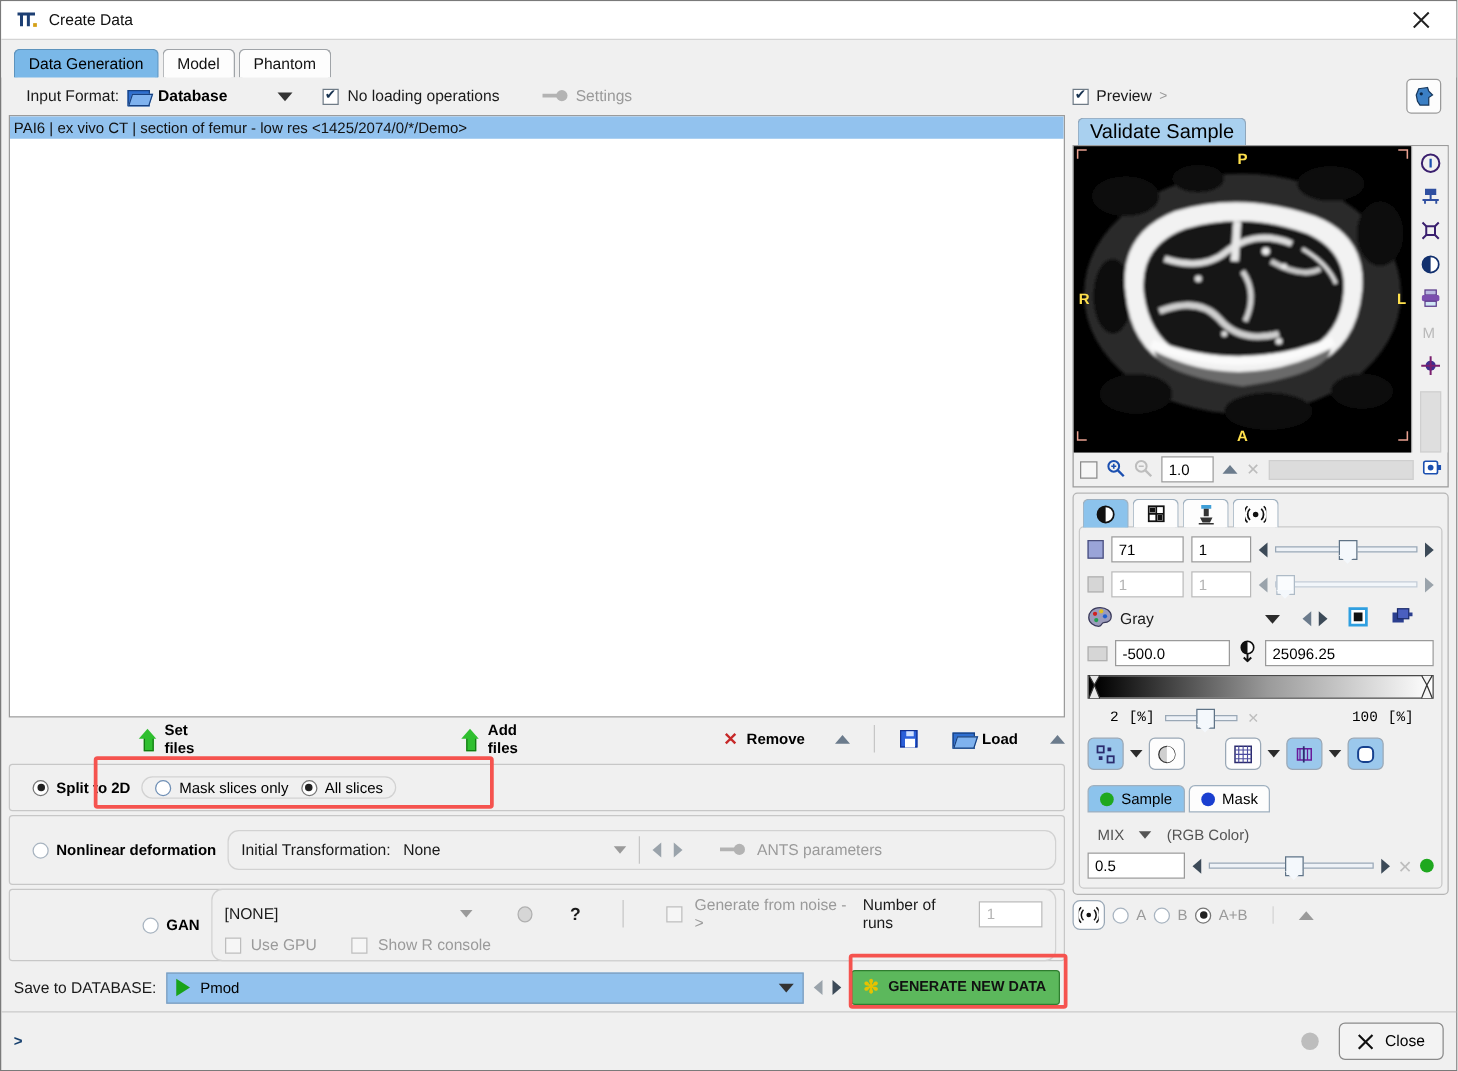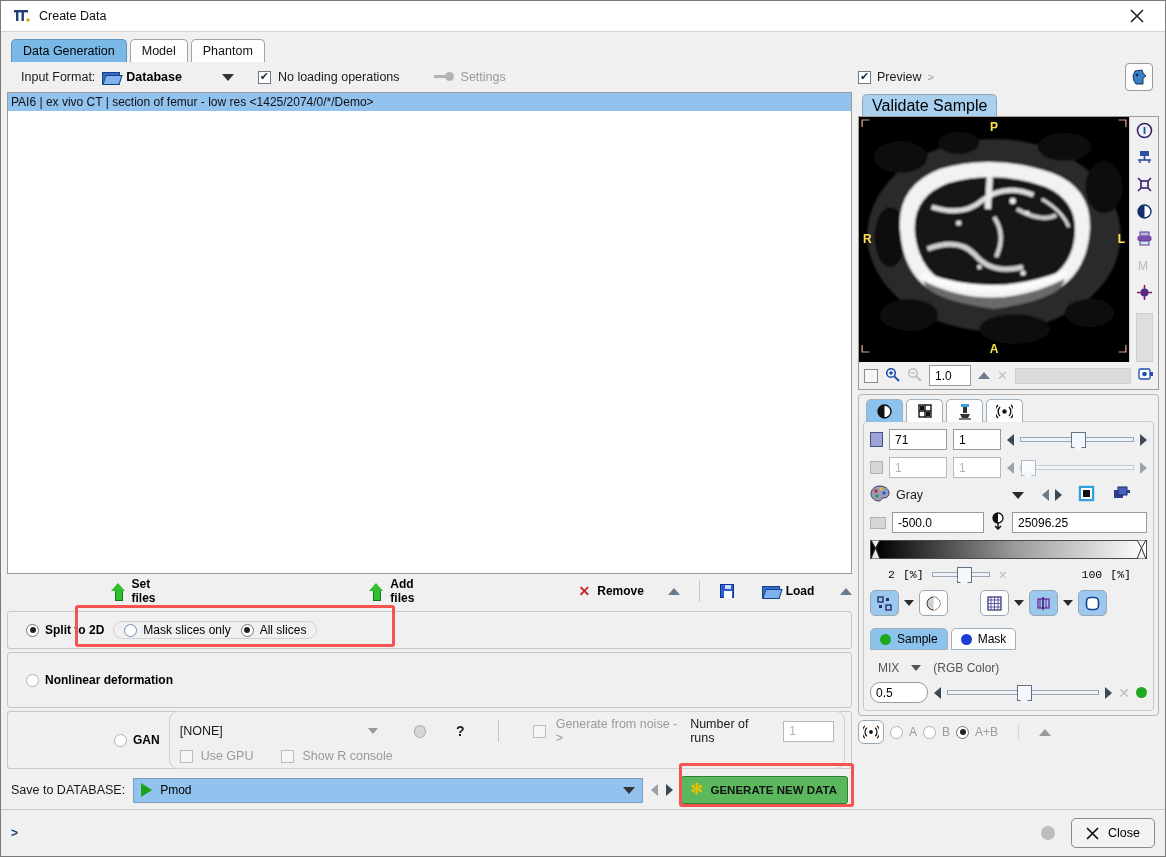--- a/index.html
+++ b/index.html
@@ -255,20 +255,33 @@
         </div>
         <div class="hl-box" style="left:68px; top:-3px; width:320px; height:42px;"></div>
       </div>
 
       <div class="optbox" style="height:56px;">
         <span style="width:12px;"></span>
         <span class="r-item bold">
           <span class="radio dim"></span>
           <span>Nonlinear deformation</span>
         </span>
+        <div class="subpanel" style="flex:1; gap:10px; padding:4px 10px;">
+          <span class="lbl">Initial Transformation:</span>
+          <span class="lbl">None</span>
+          <span style="flex:1;"></span>
+          <span class="caret-dn sm"></span>
+          <span class="vsep"></span>
+          <span class="arrow-l"></span>
+          <span class="arrow-r"></span>
+          <span style="width:10px;"></span>
+          <span class="keyicon"></span>
+          <span class="lbl dim">ANTS parameters</span>
+          <span style="flex:1;"></span>
+        </div>
       </div>
 
       <div class="optbox" style="height:58px; align-items:center;">
         <span style="width:100px;"></span>
         <span class="r-item bold">
           <span class="radio dim"></span>
           <span>GAN</span>
         </span>
         <div class="subpanel" style="flex:1; flex-direction:column; align-items:stretch; gap:4px; padding:5px 10px;">
           <div style="display:flex; align-items:center; gap:10px;">
@@ -655,21 +668,21 @@
             </div>
           </div>
 
           <div class="mixrow">
             <span>MIX</span>
             <span class="caret-dn sm" style="border-top-color:#555;"></span>
             <span>(RGB Color)</span>
           </div>
 
           <div class="prow">
-            <span class="txtbox" style="width:58px;border-radius:10px;">0.5</span>
+            <span class="txtbox" style="width:78px;">0.5</span>
             <span class="arrow-l dk"></span>
             <span class="slid">
                 <span class="track"></span>
                 <span class="thumb" style="left:46%;"></span>
               </span>
             <span class="arrow-r dk"></span>
             <span style="color:#bdbdbd;font-size:14px;">✕</span>
             <span class="dot" style="background:#1fa81f;"></span>
           </div>
 

